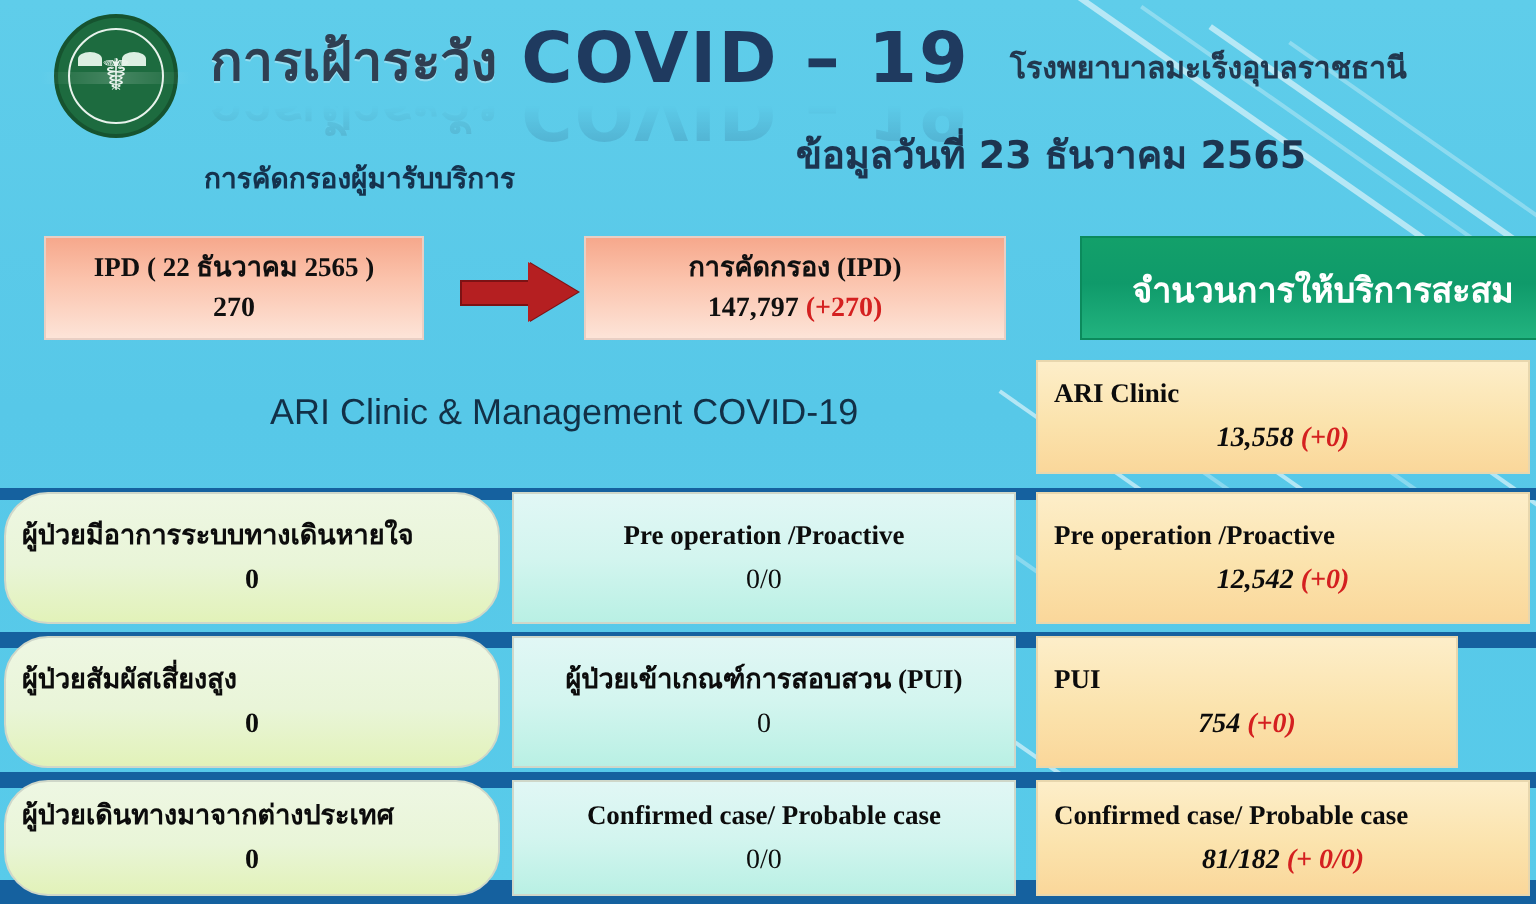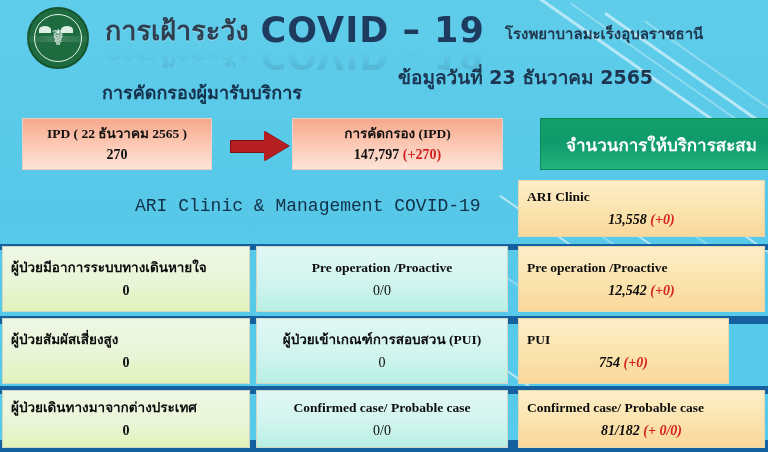--- a/index.html
+++ b/index.html
@@ -69,21 +69,21 @@
     font-weight:bold;font-size:15px;color:#22384f;
   }
   .datalabel{
     position:absolute;left:388px;top:62px;
     font-family:"DejaVu Sans","Liberation Sans",sans-serif;
     font-weight:bold;font-size:19px;color:#1d3550;
   }
   .screen-label{
     position:absolute;left:92px;top:78px;
     font-family:"DejaVu Sans","Liberation Sans",sans-serif;
-    font-weight:bold;font-size:18px;color:#15324d;
+    font-weight:bold;font-size:14px;color:#15324d;
   }
 
   
   .pinkbox{
     position:absolute;
     background:linear-gradient(180deg,#f6a88c 0%,#fbc2ab 40%,#fde4d8 100%);
     border:1px solid #e9cfc4;box-sizing:border-box;
     display:flex;flex-direction:column;justify-content:center;align-items:center;
     color:#101010;
   }
@@ -93,21 +93,21 @@
 
   .arrow{position:absolute;left:230px;top:131px;width:62px;height:30px;}
   .arrow .shaft{position:absolute;left:0;top:9px;width:36px;height:13px;
      background:#b51f21;border:1.5px solid #7d1214;box-sizing:border-box;border-right:none;}
   .arrow .head{position:absolute;left:34px;top:0px;width:0;height:0;
      border-top:15px solid transparent;border-bottom:15px solid transparent;
      border-left:25px solid #b51f21;filter:drop-shadow(1px 0 0 #7d1214);}
 
   .ari-title{
     position:absolute;left:135px;top:196px;
-    font-family:Liberation Mono, monospace;
+    font-family:Liberation Sans, sans-serif;
     font-size:18px;color:#123047;
   }
 
   
   .greenhdr{
     position:absolute;left:520px;top:118px;width:243px;height:52px;
     background:linear-gradient(180deg,#13a06a 0%,#0f9a6a 45%,#22b37f 100%);
     border:1px solid #0b8a5c;box-sizing:border-box;
     display:flex;align-items:center;justify-content:center;
     color:#ffffff;font-family:"DejaVu Sans","Liberation Sans",sans-serif;
@@ -120,20 +120,21 @@
   .card{
     position:absolute;box-sizing:border-box;border:1px solid #cfd7c9;
     display:flex;flex-direction:column;justify-content:center;
     padding:4px 8px;color:#0c0c0c;
   }
   .card .ttl{font-weight:bold;font-size:13.5px;line-height:18px;}
   .card .val{font-weight:bold;font-size:14px;line-height:19px;text-align:center;margin-top:4px;}
   .card.c-left{
     background:linear-gradient(180deg,#eef7e3 0%,#e9f5d8 55%,#e2f2b9 100%);
     text-align:left;
+    border-radius:22px;
   }
   .card.c-left .ttl{text-align:left;}
   .card.c-mid{
     background:linear-gradient(180deg,#e1f7f5 0%,#d3f5ef 50%,#b9f0e4 100%);
   }
   .card.c-mid .ttl{text-align:center;}
   .card.c-mid.left .ttl{text-align:center;}
   .card.c-right{
     background:linear-gradient(180deg,#fdeec9 0%,#fbe3ad 55%,#fad79a 100%);
     border-color:#e8d7ae;

